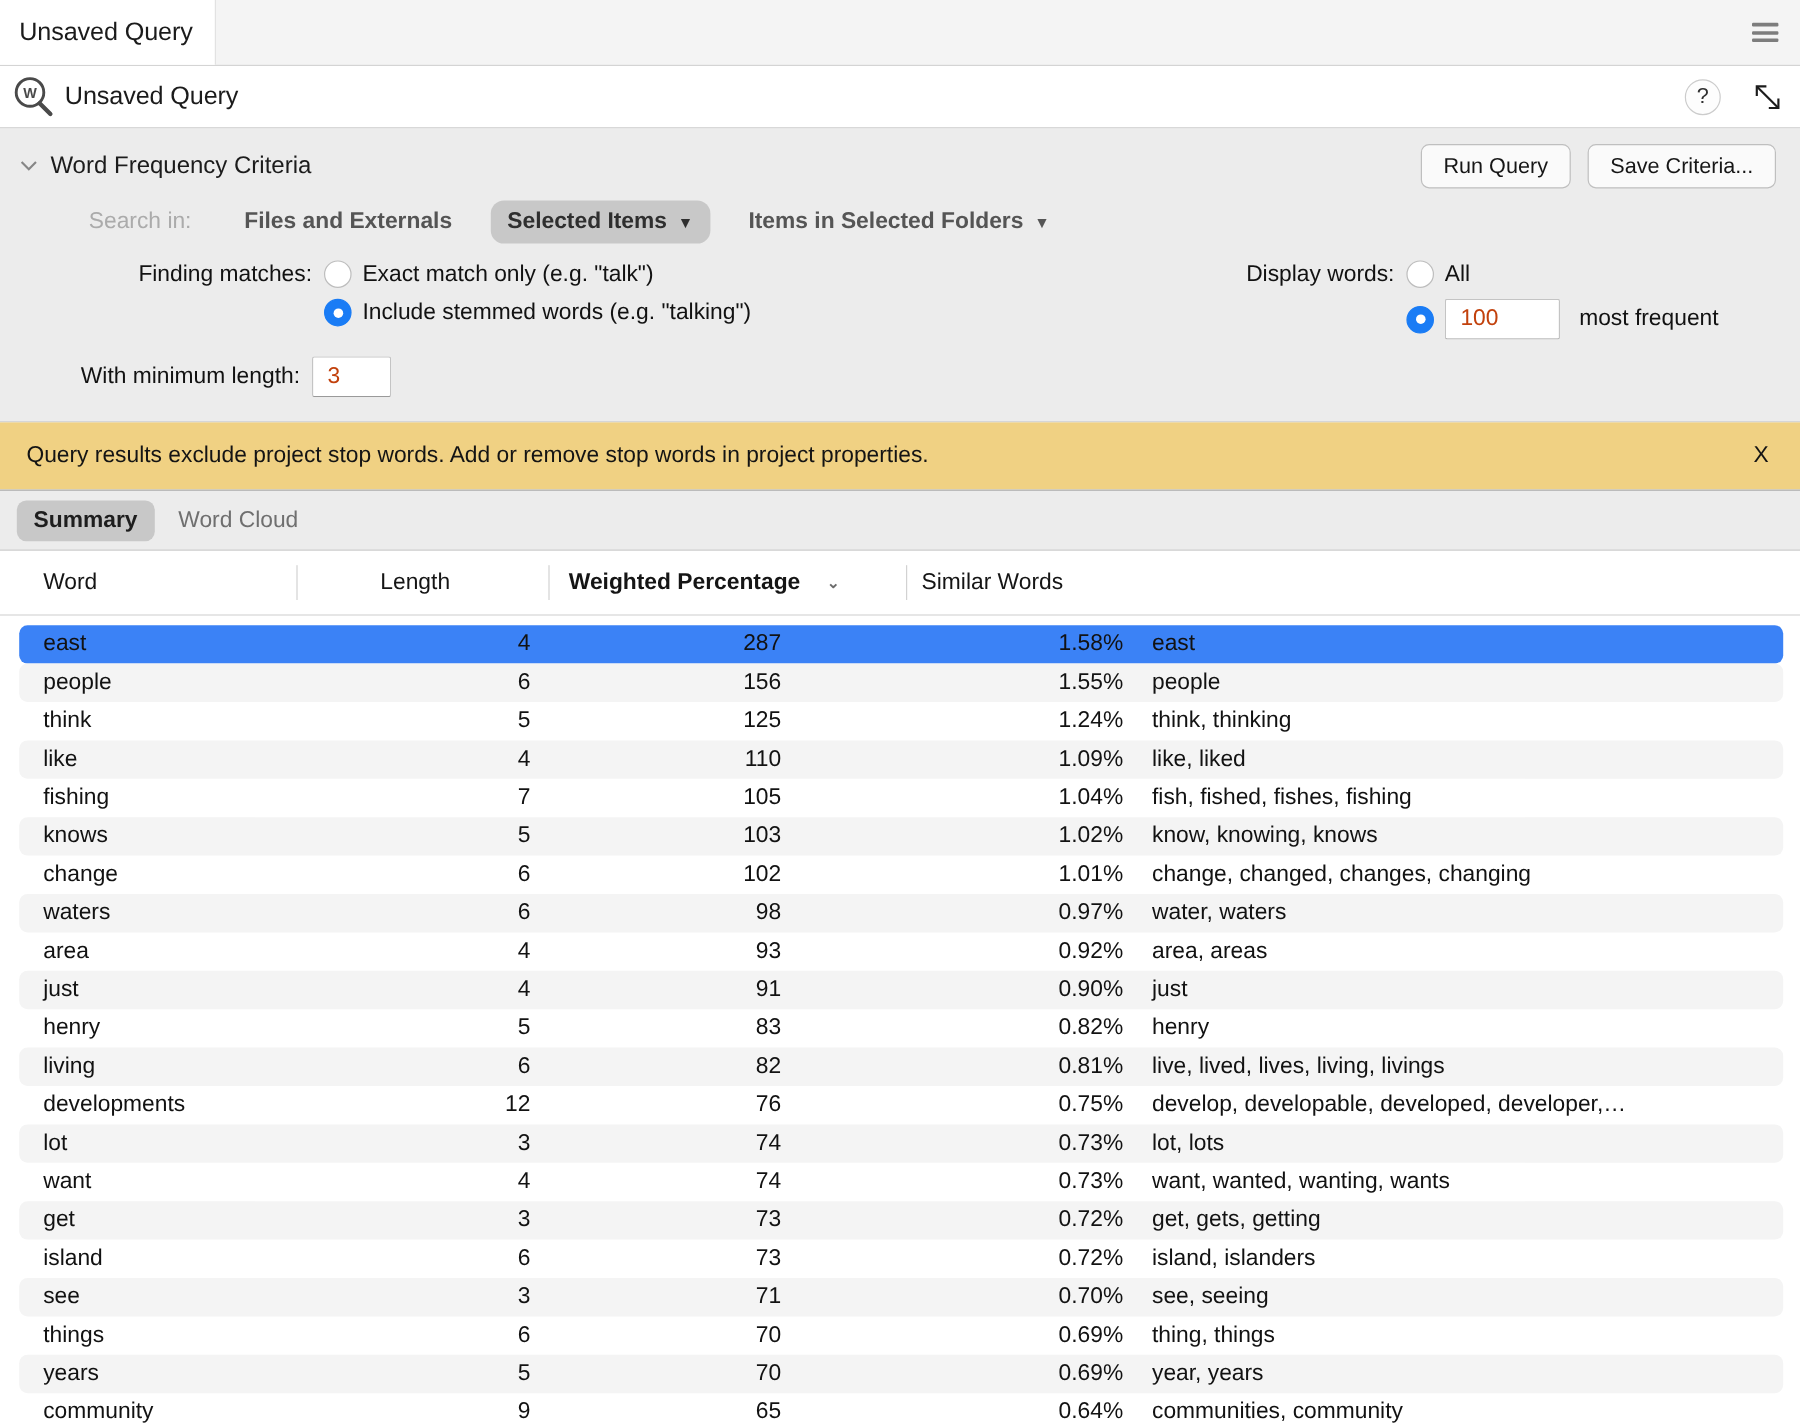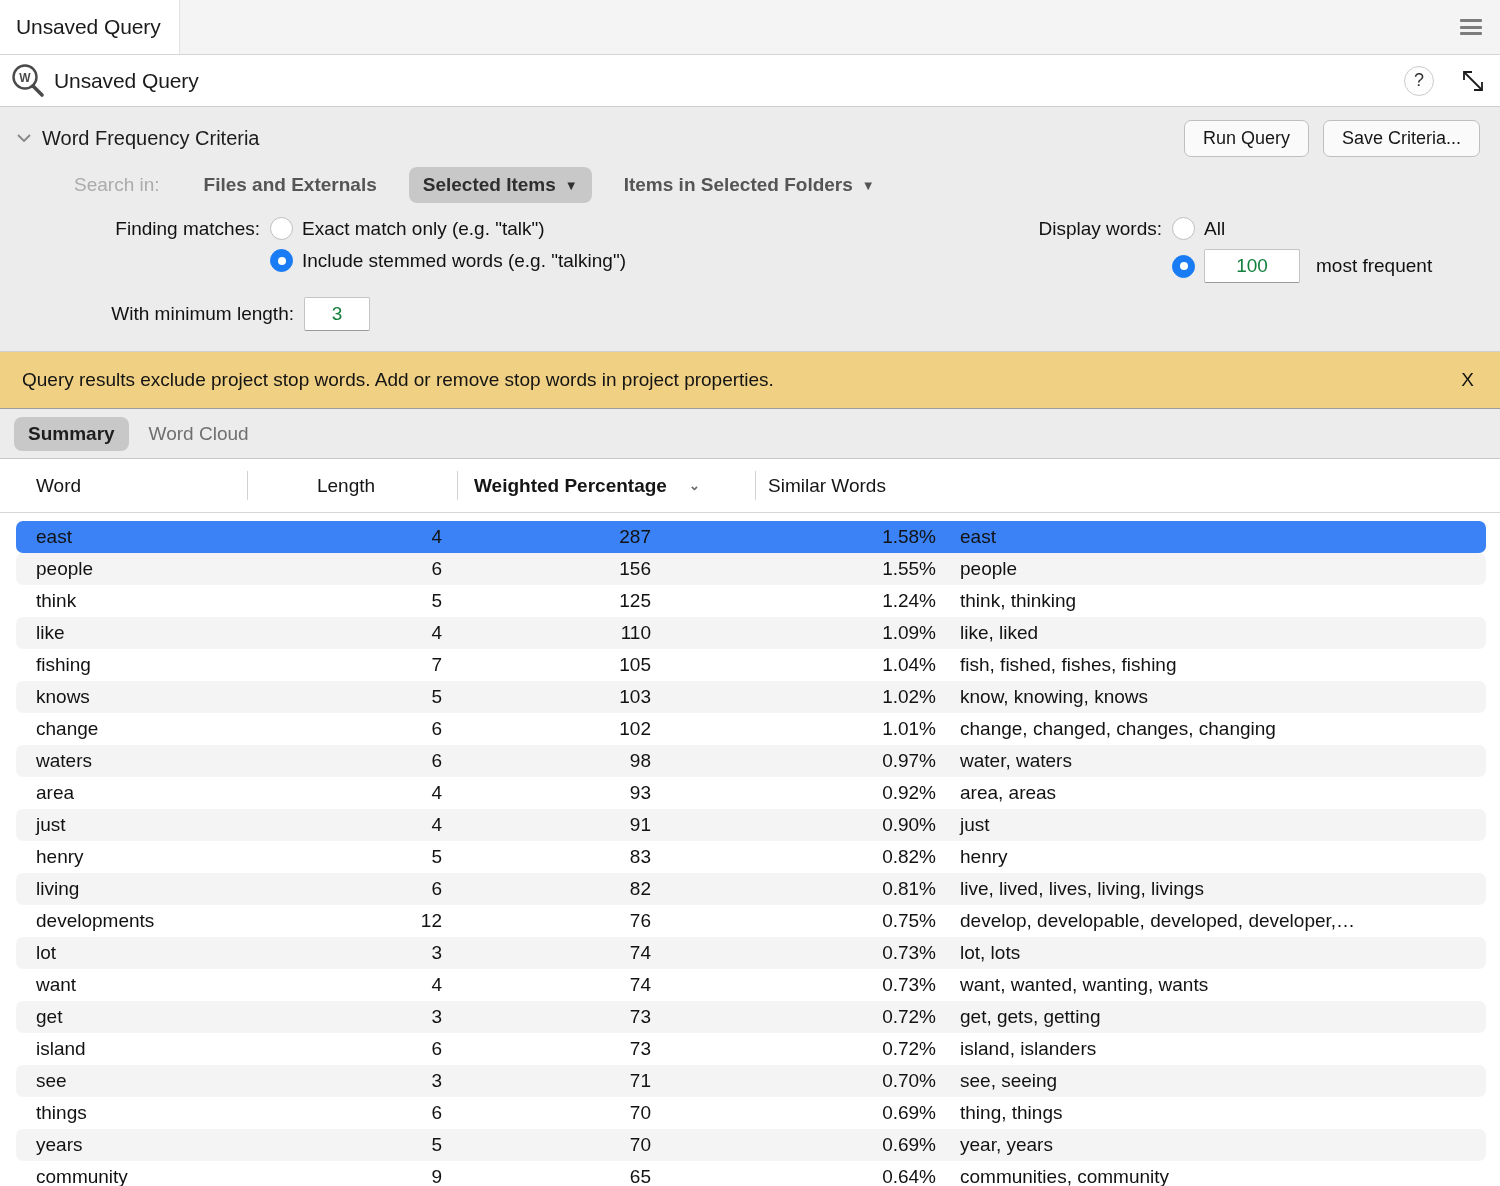--- a/index.html
+++ b/index.html
@@ -133,21 +133,21 @@
     font-weight: bold;
     color: #555555;
     padding: 7px 14px;
     border-radius: 8px;
     cursor: pointer;
     display: inline-flex;
     align-items: center;
     gap: 9px;
     white-space: nowrap;
   }
-  .seg.on { background: #c8c8c8; color: #2f2f2f; }
+  .seg.on { background: #c8c8c8; color: #2f2f2f; border-radius: 11px; }
   .caret { font-size: 13px; line-height: 1; }
   .seg-gap { width: 18px; }
 
   .midrow { display: flex; padding: 14px 0 0 0; }
   .leftcol { width: 1000px; }
   .rightcol { flex: 1; padding-left: 0; }
 
   .lblrow { display: flex; align-items: center; }
   .lbl {
     font-size: 19px;
@@ -177,32 +177,31 @@
     background: #ffffff;
   }
   .opt2 { margin-top: 9px; }
   .opt2 .fm-label { visibility: hidden; }
 
   .minlen {
     display: flex;
     align-items: center;
     padding: 14px 0 0 0;
   }
-  .minlen .lbl { width: 304px; text-align: right; padding-right: 10px; }
+  .minlen .lbl { width: 260px; text-align: right; padding-right: 10px; }
   .txtinput {
     background: #ffffff;
     border: 1px solid #c4c4c4;
     border-bottom-color: #9a9a9a;
     border-radius: 2px;
     font-size: 19px;
-    color: #15803d;
+    color: #c2410c;
     padding: 5px 12px;
     font-family: "Liberation Sans", sans-serif;
     outline: none;
-    text-align: center;
   }
   .w-min { width: 66px; }
   .w-count { width: 96px; }
 
   .dwrow { display: flex; align-items: center; }
   .dw-label { font-size: 19px; color: #121212; width: 172px; text-align: right; padding-right: 10px; }
   .dwrow2 { margin-top: 9px; }
   .dwrow2 .dw-label { visibility: hidden; }
   .mf { font-size: 19px; color: #121212; margin-left: 16px; }
 

